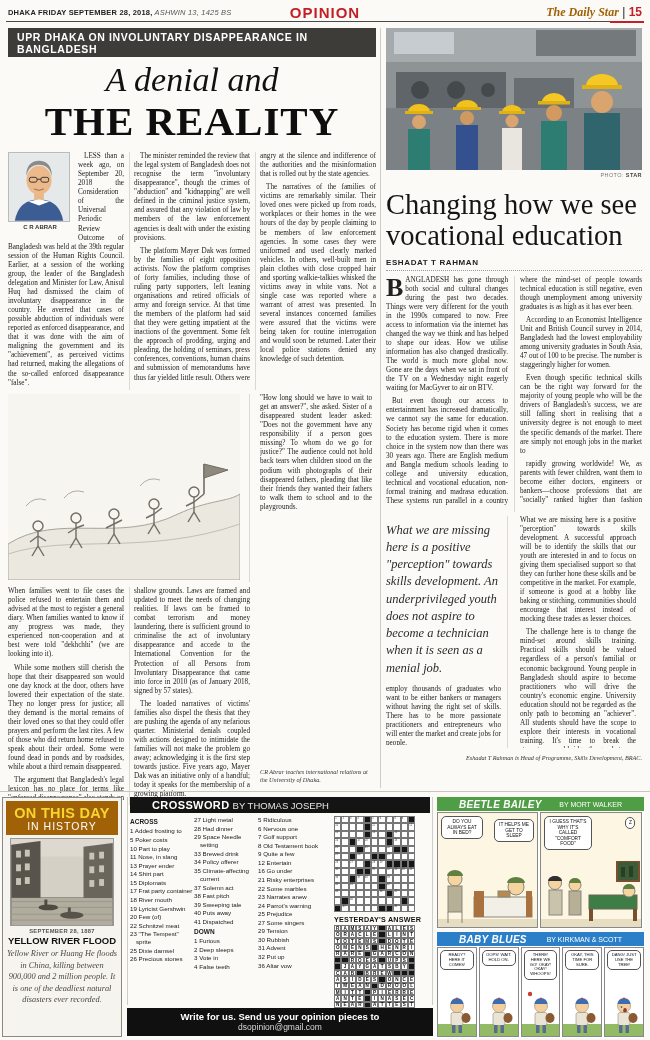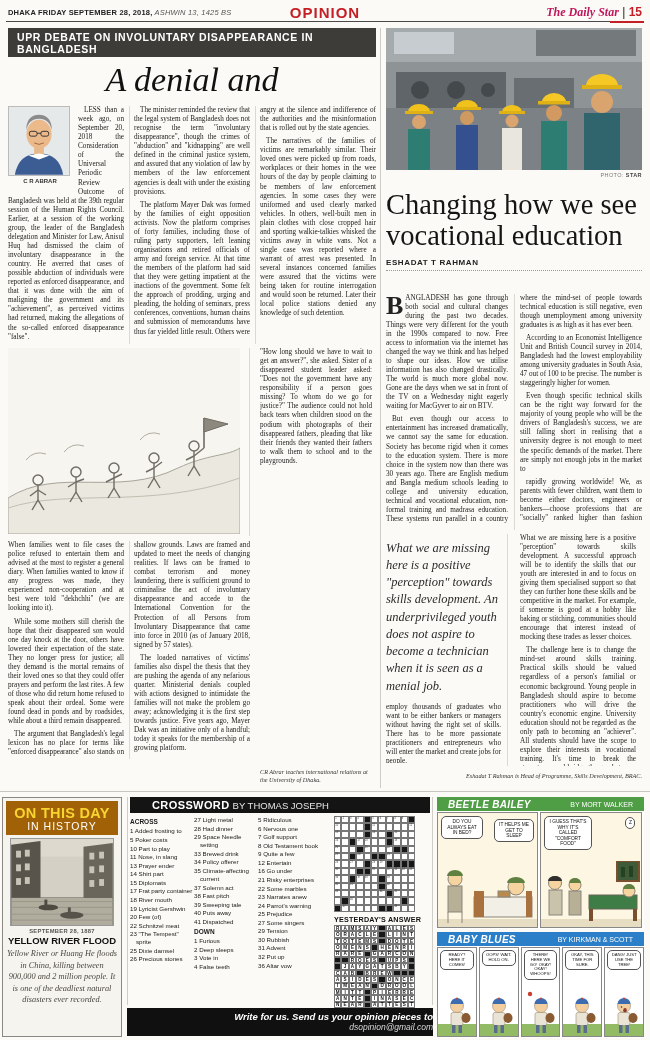--- a/index.html
+++ b/index.html
@@ -6,21 +6,21 @@
   body { background:#d8d6d0; font-family:"Liberation Sans", sans-serif; }
   .page { position:relative; width:650px; height:1040px; margin:0 auto; background:#fbfaf6; overflow:hidden; color:#1c1c1c; }
 
   
   .masthead { position:absolute; left:6px; right:6px; top:3px; height:19px; border-bottom:1.5px solid #4a4a4a; }
   .mh-left { position:absolute; left:2px; top:5px; font-size:7.5px; letter-spacing:.2px; color:#222; }
   .mh-left b { font-weight:bold; }
   .mh-left i { font-style:italic; color:#555; }
   .mh-center { position:absolute; left:0; right:0; top:1px; text-align:center; font-size:15px; font-weight:bold; letter-spacing:1px; }
   .mh-right { position:absolute; right:2px; top:2px; font-size:12px; }
-  .mh-paper { font-family:"Liberation Serif", serif; font-weight:bold; font-style:italic; color:#be185d; }
+  .mh-paper { font-family:"Liberation Serif", serif; font-weight:bold; font-style:italic; color:#a16207; }
   .mh-page { font-weight:bold; }
   .mh-redbar { position:absolute; right:0; top:18px; width:34px; height:2px; }
 
   
   .main-art { position:absolute; left:8px; top:28px; width:368px; height:760px; }
   .kicker { display:inline-block; color:#fff; background:#3d3c39; font-size:10.5px; font-weight:bold; letter-spacing:.6px; padding:3px 9px 2px; }
   .title1 { font-family:"Liberation Serif", serif; font-style:italic; font-size:34px; text-align:center; margin-top:4px; color:#111; }
   .title2 { font-family:"Liberation Serif", serif; font-weight:bold; font-size:41px; text-align:center; letter-spacing:1px; margin-top:-2px; color:#0e0e0e; }
   .bodytext { font-family:"Liberation Serif", serif; font-size:7.2px; line-height:1.26; text-align:justify; color:#222; }
   .bodytext p { margin-bottom:4px; text-indent:6px; }
@@ -37,21 +37,21 @@
   .secB-text { width:112px; height:188px; overflow:hidden; }
   .secC { margin-top:5px; height:218px; }
   .main-bio { position:absolute; right:0; bottom:4px; width:116px; font-family:"Liberation Serif", serif; font-style:italic; font-size:6.2px; color:#333; line-height:1.3; }
 
   
   .voc-art { position:absolute; left:386px; top:28px; width:256px; height:762px; }
   .voc-photo svg { display:block; }
   .photo-credit { text-align:right; font-size:5.5px; color:#777; margin-top:2px; letter-spacing:.4px; }
   .photo-credit b { color:#444; }
   .voc-title { font-family:"Liberation Serif", serif; font-size:28.5px; line-height:1.08; color:#151515; margin-top:12px; }
-  .voc-byline { font-size:8px; font-weight:bold; letter-spacing:.6px; color:#222; border-bottom:1px dotted #999; padding:6px 0 3px; margin-bottom:23px; }
+  .voc-byline { font-size:8px; font-weight:bold; letter-spacing:.6px; color:#222; border-bottom:1px dotted #999; padding:6px 0 3px; margin-bottom:5px; }
   .cols2 { column-count:2; column-gap:12px; column-rule:1px solid #dcd9d1; column-fill:auto; overflow:hidden; }
   .voc-top { height:236px; }
   .voc-mid { display:flex; gap:12px; margin-top:4px; height:232px; }
   .voc-mid-left { width:122px; border-right:1px solid #dcd9d1; padding-right:6px; }
   .pull-quote { font-family:"Liberation Serif", serif; font-style:italic; font-size:12.5px; line-height:1.38; color:#2b2b2b; margin:6px 0 8px; }
   .under-quote { height:60px; overflow:hidden; }
   .voc-mid-right { width:116px; height:232px; overflow:hidden; }
   .voc-bio { margin-top:6px; font-family:"Liberation Serif", serif; font-style:italic; font-size:6.2px; color:#333; line-height:1.3; text-indent:0 !important; }
 
   .vdivider { position:absolute; left:380px; top:28px; width:1px; height:760px; background:#d0cdc6; }
@@ -79,27 +79,27 @@
   .grids { width:96px; margin-left:auto; }
   .xw-row { display:flex; }
   .xw-cell { position:relative; border:.5px solid #777; background:#fff; }
   .xw-cell.blk { background:#161616; }
   .pz .xw-cell { width:7.4px; height:7.4px; }
   .an .xw-cell { width:7.4px; height:6.4px; font-size:4.6px; font-weight:bold; display:flex; align-items:center; justify-content:center; color:#111; }
   .xw-num { position:absolute; left:.3px; top:-.5px; font-size:2.6px; color:#444; }
   .yesterday { font-size:7.2px; font-weight:bold; letter-spacing:.2px; margin:3px 0 1px; color:#111; }
 
   
-  .writeus { position:absolute; left:127px; top:1008px; width:306px; height:28px; background:#101010; color:#fff; text-align:right; padding-top:3px;font-style:italic; }
+  .writeus { position:absolute; left:127px; top:1008px; width:306px; height:28px; background:#101010; color:#fff; text-align:center; padding-top:3px; }
   .writeus .l1 { font-size:9.5px; font-weight:bold; }
   .writeus .l2 { font-size:8.5px; color:#d8d8d8; }
 
   
   .comics { position:absolute; left:437px; top:797px; width:207px; }
-  .strip-header { color:#fff; padding:1px 11px; font-size:10px; display:flex; justify-content:space-between; align-items:center; height:14px; }
+  .strip-header { color:#fff; padding:1px 22px; font-size:10px; display:flex; justify-content:space-between; align-items:center; height:14px; }
   .strip-header b { font-style:italic; letter-spacing:.3px; }
   .strip-header span { font-size:7px; }
   .strip { display:flex; gap:2px; background:#fff; padding:1px 0; }
   .panel { position:relative; border:1px solid #888; background:#fdf6e2; overflow:hidden; }
   .bb .panel { height:116px; }
   .bz .panel { height:90px; background:#ffffff; }
   .bubble { position:absolute; background:#fff; border:.5px solid #555; border-radius:5px; font-size:4.8px; line-height:1.15; padding:2px 3px; text-align:center; color:#111; z-index:2; }
   .panel svg { position:absolute; left:0; bottom:0; }
   .bz-gap { height:3px; }
 </style>
@@ -115,22 +115,23 @@
     <div class="mh-center" style="color: rgb(196, 31, 38);">OPINION</div>
     <div class="mh-right">
       <span class="mh-paper">The Daily Star</span>
       <span>|</span>
       <span class="mh-page" style="color: rgb(196, 31, 38);">15</span>
     </div>
     <div class="mh-redbar" style="background-color: rgb(196, 31, 38);"></div>
   </div>
 
   <div class="main-art">
-    <div class="kicker">UPR DEBATE ON INVOLUNTARY DISAPPEARANCE IN BANGLADESH</div>
+    <div class="kicker">UPR DHAKA ON INVOLUNTARY DISAPPEARANCE IN BANGLADESH</div>
     <div class="title1">A denial and</div>
+    <div class="title2">THE REALITY</div>
 
     <div class="bodytext cols3 secA drop">
         <div class="author-fig">
           <svg width="62" height="70" viewBox="0 0 62 70">
             <rect width="62" height="70" fill="#e6e9ea"></rect>
             <path d="M6,70 Q10,48 31,48 Q52,48 56,70 Z" fill="#3c5c94"></path>
             <rect x="26" y="40" width="10" height="10" fill="#e8b88a"></rect>
             <ellipse cx="31" cy="28" rx="13" ry="15" fill="#ecb98a"></ellipse>
             <path d="M18,24 Q20,12 31,12 Q42,12 44,24 L44,20 Q42,8 31,8 Q20,8 18,20 Z" fill="#8b8b8b"></path>
             <rect x="21" y="25" width="8" height="5" rx="2" fill="none" stroke="#333"></rect>

